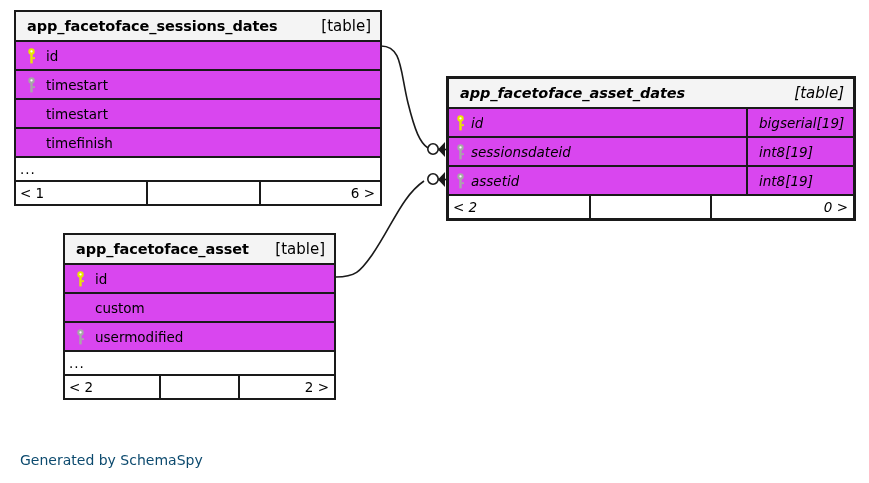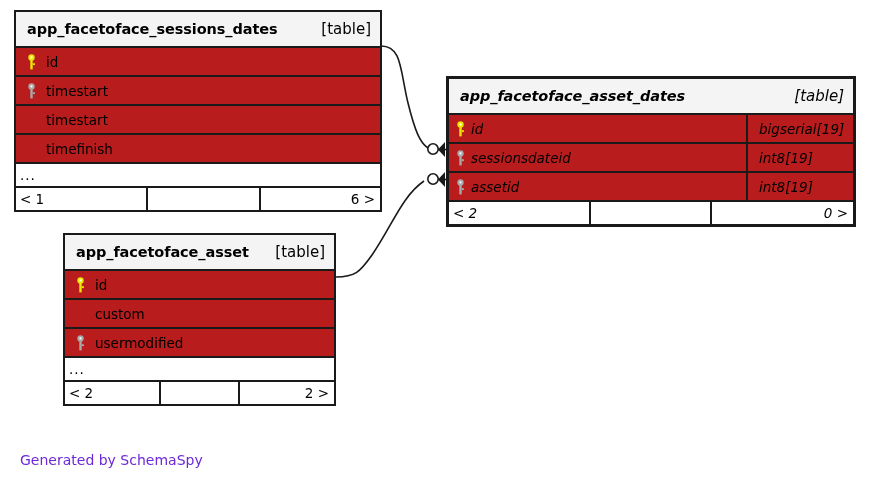--- a/index.html
+++ b/index.html
@@ -47,42 +47,42 @@
   }
 
   .tbl-header {
     box-sizing: border-box;
     display: flex;
     align-items: center;
     justify-content: space-between;
     background: #f4f4f4;
     border-bottom: 2px solid #1a1a1a;
     padding: 0 9px 0 11px;
-    height: 36px;
+    height: 30px;
   }
   .tbl-name {
     font-weight: bold;
     font-size: 14.5px;
     letter-spacing: -0.1px;
     white-space: nowrap;
   }
   .tbl-kind {
     font-size: 15px;
     font-weight: normal;
     white-space: nowrap;
     padding-left: 14px;
   }
 
   .col-row {
     box-sizing: border-box;
     display: flex;
     align-items: stretch;
     border-bottom: 2px solid #1a1a1a;
     height: 29px;
-    background: #b91c1c;
+    background: #d946ef;
   }
   .col-row:last-of-type { }
 
   .col-main {
     box-sizing: border-box;
     flex: 1 1 auto;
     display: flex;
     align-items: center;
     min-width: 0;
     overflow: hidden;
@@ -156,21 +156,21 @@
 
   
   .keyicon { display: block; }
 
   
   #credit {
     position: absolute;
     left: 20px;
     top: 452px;
     font-size: 14px;
-    color: #6d28d9;
+    color: #0c4a6e;
     z-index: 2;
     white-space: nowrap;
   }
 </style>
 </head>
 <body>
 
 <div id="canvas">
 
   <svg id="edges" viewBox="0 0 869 483" width="869" height="483">

